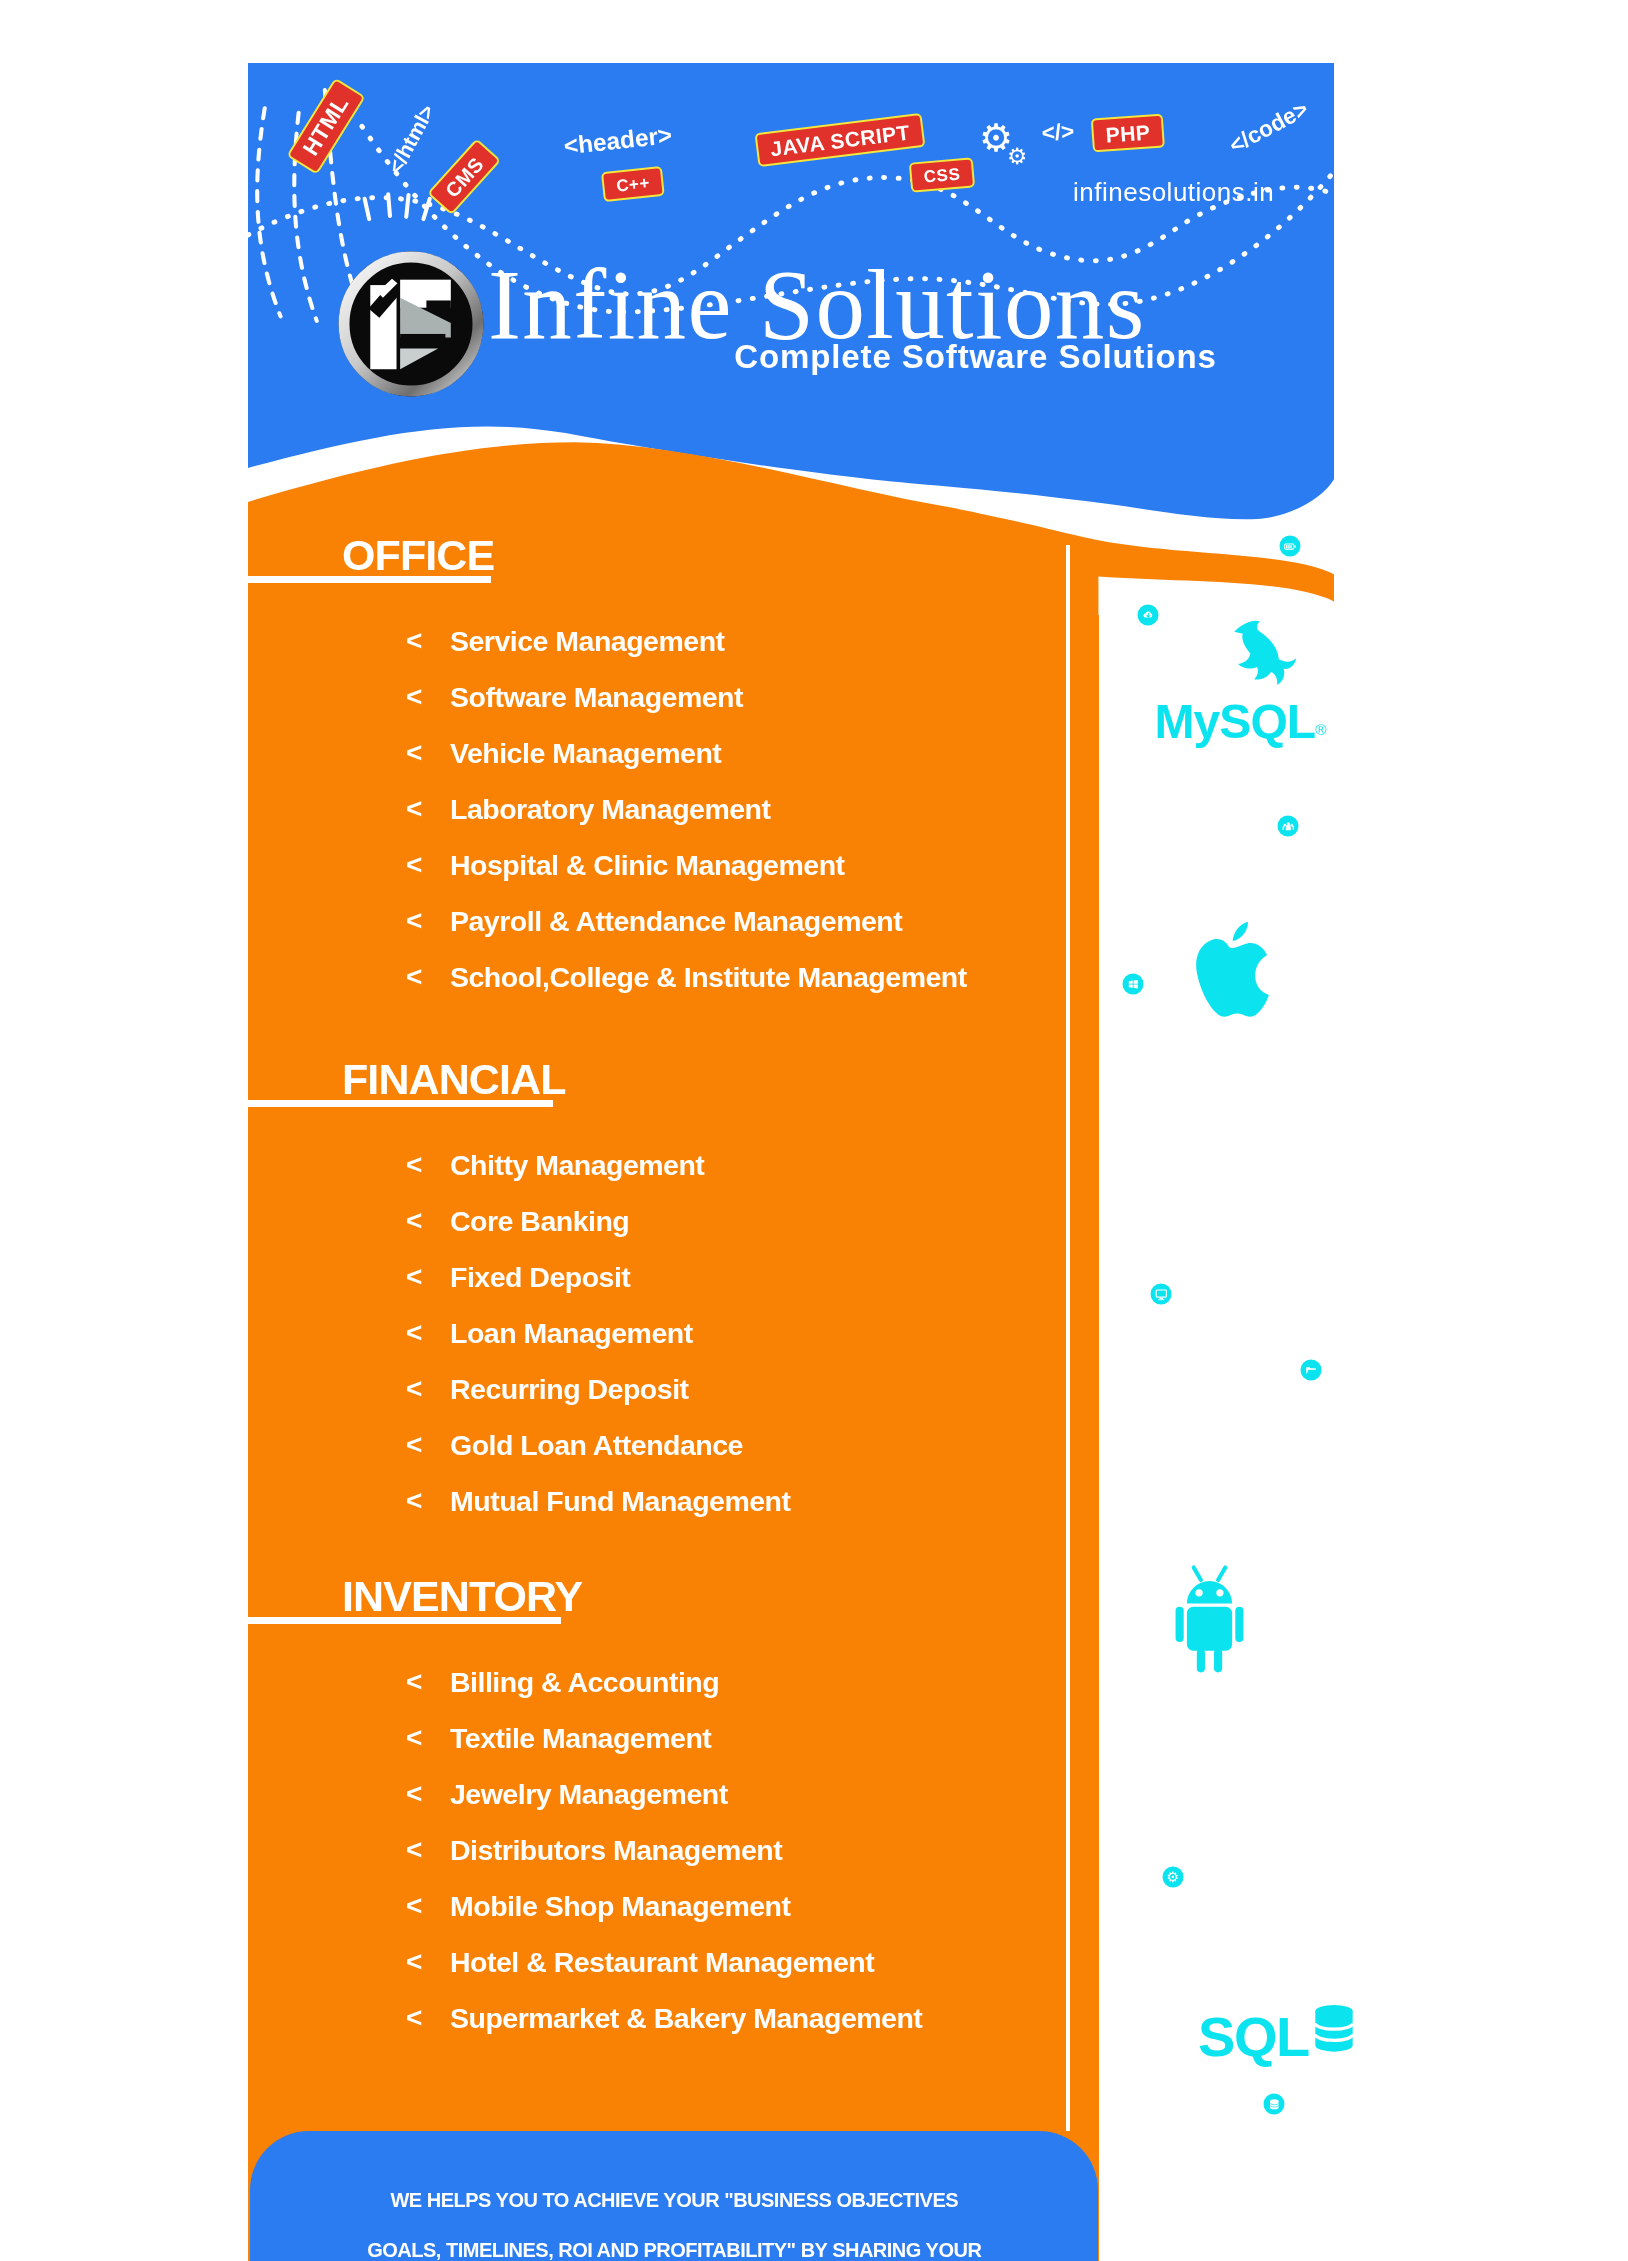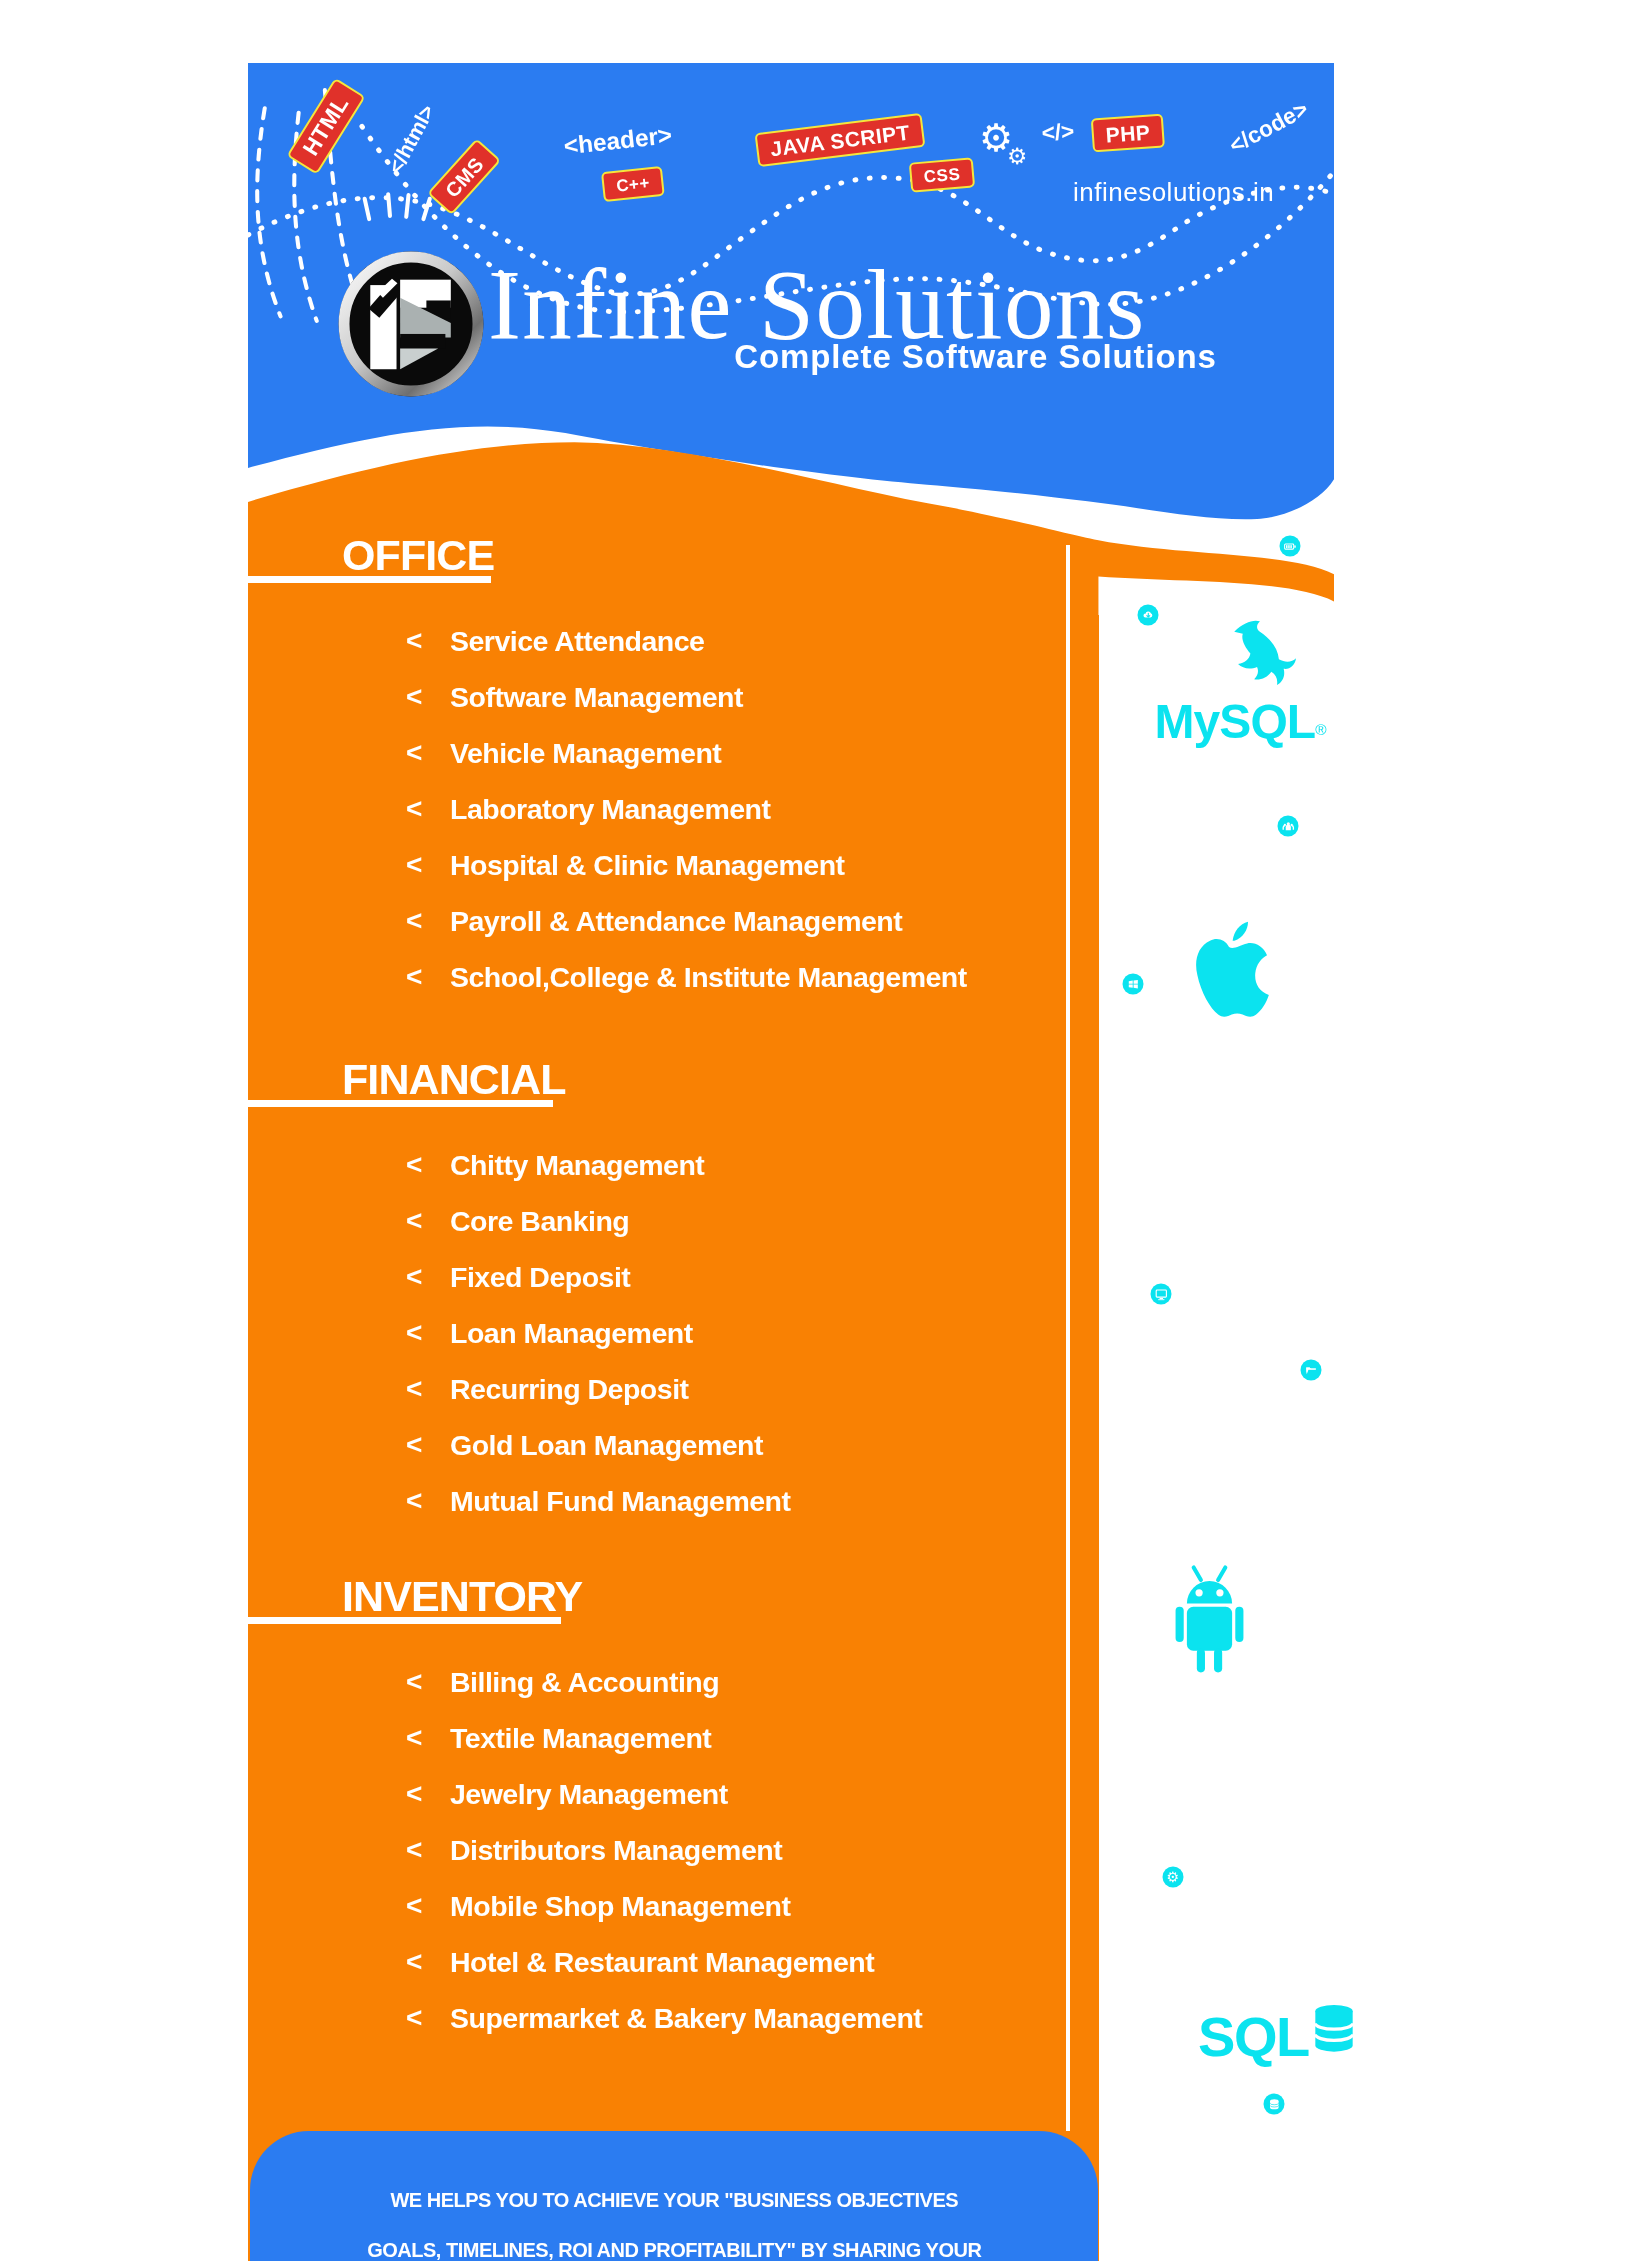--- a/index.html
+++ b/index.html
@@ -157,21 +157,21 @@
     <div id="orangeCol"></div>
     <div id="sepLine"></div>
 
     <div id="sections">
         <div class="sec sec-0">
           <h2>OFFICE</h2>
           <div class="rule"></div>
           <ul>
             <li>
               <span class="b">&lt;</span>
-              <span class="lbl">Service Attendance</span>
+              <span class="lbl">Service Management</span>
             </li>
             <li>
               <span class="b">&lt;</span>
               <span class="lbl">Software Management</span>
             </li>
             <li>
               <span class="b">&lt;</span>
               <span class="lbl">Vehicle Management</span>
             </li>
             <li>
@@ -211,21 +211,21 @@
             <li>
               <span class="b">&lt;</span>
               <span class="lbl">Loan Management</span>
             </li>
             <li>
               <span class="b">&lt;</span>
               <span class="lbl">Recurring Deposit</span>
             </li>
             <li>
               <span class="b">&lt;</span>
-              <span class="lbl">Gold Loan Management</span>
+              <span class="lbl">Gold Loan Attendance</span>
             </li>
             <li>
               <span class="b">&lt;</span>
               <span class="lbl">Mutual Fund Management</span>
             </li>
           </ul>
         </div>
         <div class="sec sec-2">
           <h2>INVENTORY</h2>
           <div class="rule"></div>

